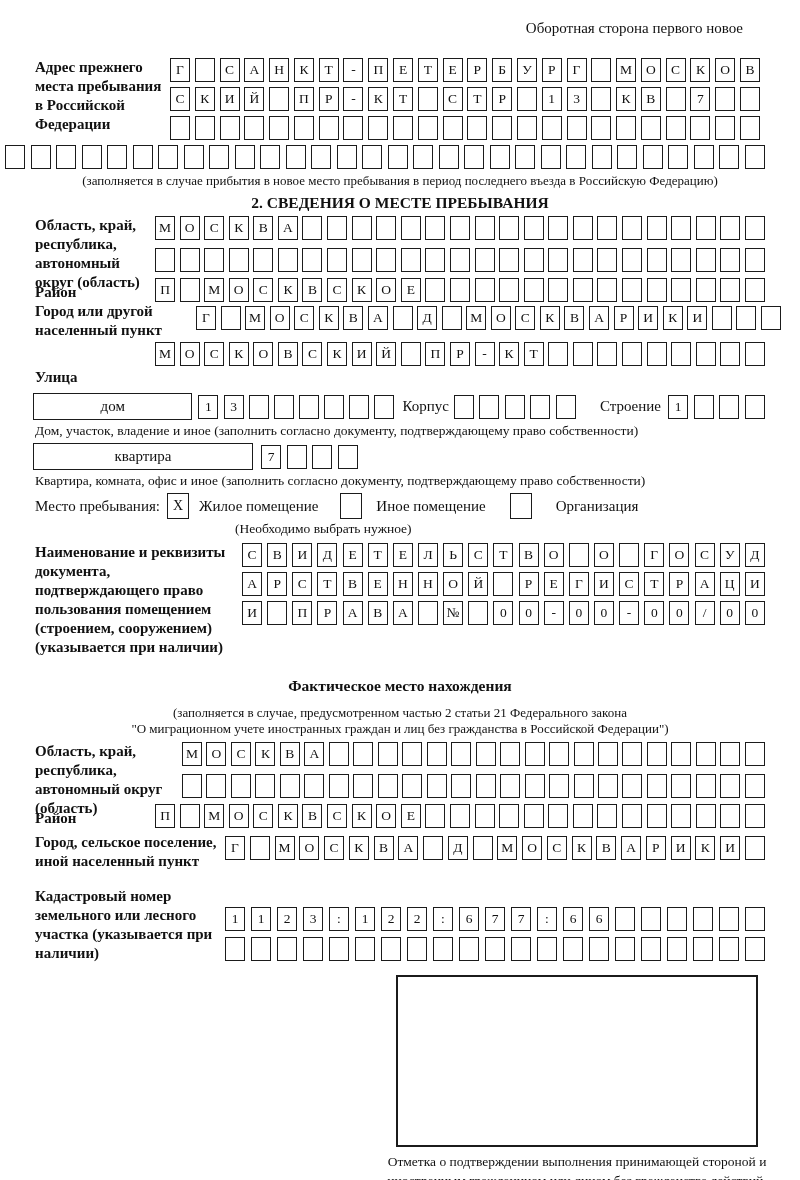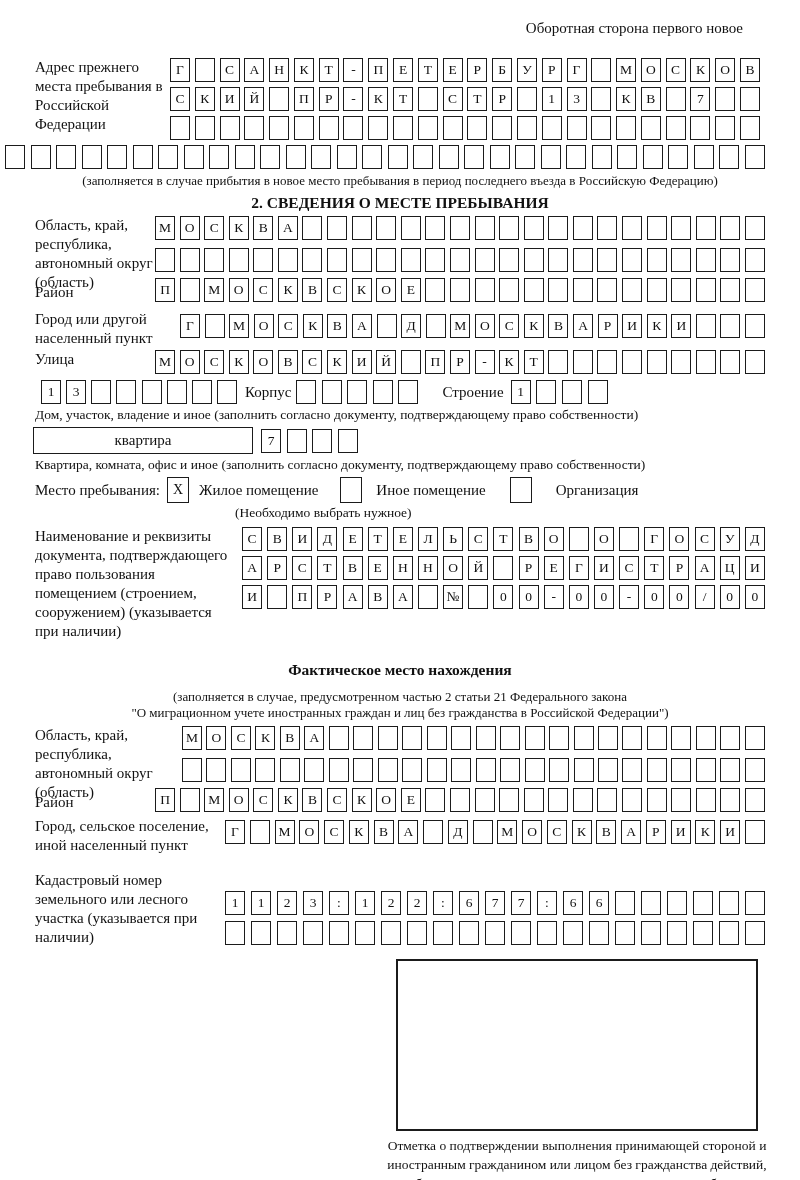--- a/index.html
+++ b/index.html
@@ -5,21 +5,21 @@
   html,body{margin:0;padding:0;background:#fff;}
   body{
     width:800px;height:1180px;overflow:hidden;
     font-family:"Liberation Serif","DejaVu Serif",serif;
     color:#111;font-size:14.5px;
     box-sizing:border-box;padding:20px 35px 0 35px;
     position:relative;
   }
   .hdr{ text-align:right; font-size:15px; padding-right:22px; }
   .field{ display:flex; align-items:flex-start; }
-  .lbl{ line-height:19px; font-size:15px; flex:none; }
+  .lbl{ line-height:19px; font-size:15px; flex:none;font-weight:bold; }
   .boxcol{ flex:none; display:flex; flex-direction:column; row-gap:5px; }
   .boxrow{ display:flex; justify-content:space-between; flex:none; }
   .box{
     width:20px;height:24px;box-sizing:border-box;
     border:1.6px solid #1b1b1b;background:#fff;
     display:flex;align-items:center;justify-content:center;
     font-size:13.5px; line-height:1;
   }
   .w590{width:590px}.w760{width:760px}.w610{width:610px}.w585{width:585px}
   .w523{width:523px}.w583{width:583px}.w540{width:540px}
@@ -247,21 +247,21 @@
       <span class="box"></span>
       <span class="box"></span>
       <span class="box"></span>
       <span class="box"></span>
       <span class="box"></span>
       <span class="box"></span>
       <span class="box"></span>
     </div>
 </div>
 
-<div class="field" style="margin-top:8px;">
+<div class="field" style="margin-top:0;gap:16px;">
   <div class="lbl" style="width:145px;">Город или другой населенный пункт</div>
   <div class="boxrow w585" style="margin-top:4px;">
       <span class="box">Г</span>
       <span class="box"></span>
       <span class="box">М</span>
       <span class="box">О</span>
       <span class="box">С</span>
       <span class="box">К</span>
       <span class="box">В</span>
       <span class="box">А</span>
@@ -278,21 +278,21 @@
       <span class="box">И</span>
       <span class="box">К</span>
       <span class="box">И</span>
       <span class="box"></span>
       <span class="box"></span>
       <span class="box"></span>
     </div>
 </div>
 
 <div class="field" style="margin-top:2px;">
-  <div class="lbl" style="width:120px;">Улица</div>
+  <div class="lbl" style="width:120px;margin-top:26px;">Улица</div>
   <div class="boxrow w610">
       <span class="box">М</span>
       <span class="box">О</span>
       <span class="box">С</span>
       <span class="box">К</span>
       <span class="box">О</span>
       <span class="box">В</span>
       <span class="box">С</span>
       <span class="box">К</span>
       <span class="box">И</span>
@@ -309,20 +309,21 @@
       <span class="box"></span>
       <span class="box"></span>
       <span class="box"></span>
       <span class="box"></span>
       <span class="box"></span>
       <span class="box"></span>
     </div>
 </div>
 
 <div style="display:flex;align-items:center;margin-top:6px;">
+  <div class="namedrect" style="width:167px;margin-left:-2px;">дом</div>
   <div class="boxrow w196" style="margin-left:6px;">
       <span class="box">1</span>
       <span class="box">3</span>
       <span class="box"></span>
       <span class="box"></span>
       <span class="box"></span>
       <span class="box"></span>
       <span class="box"></span>
       <span class="box"></span>
     </div>

